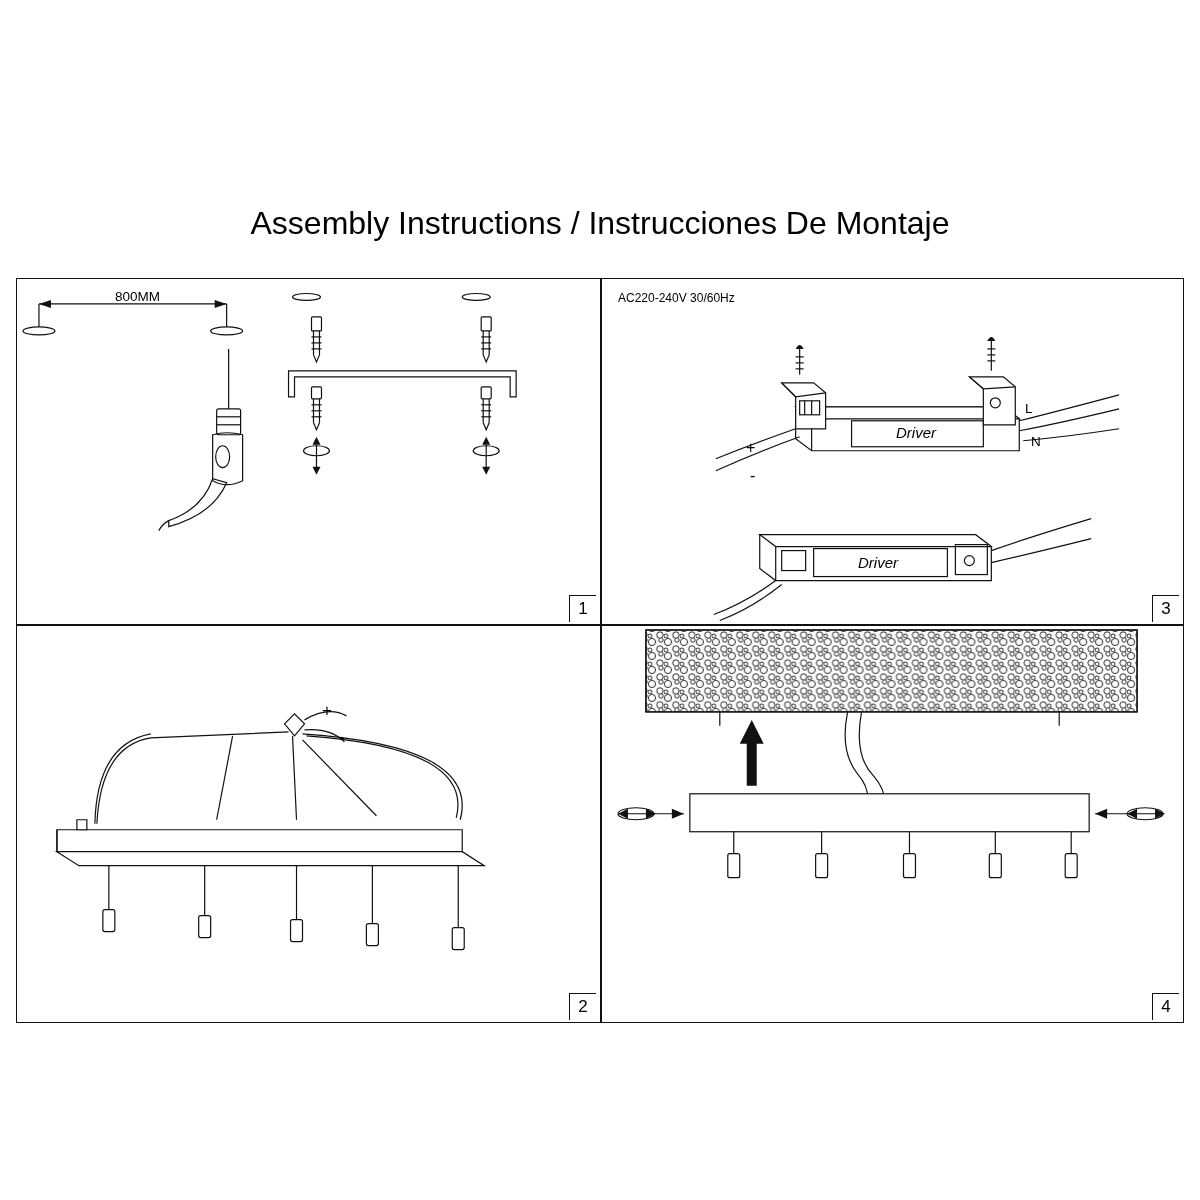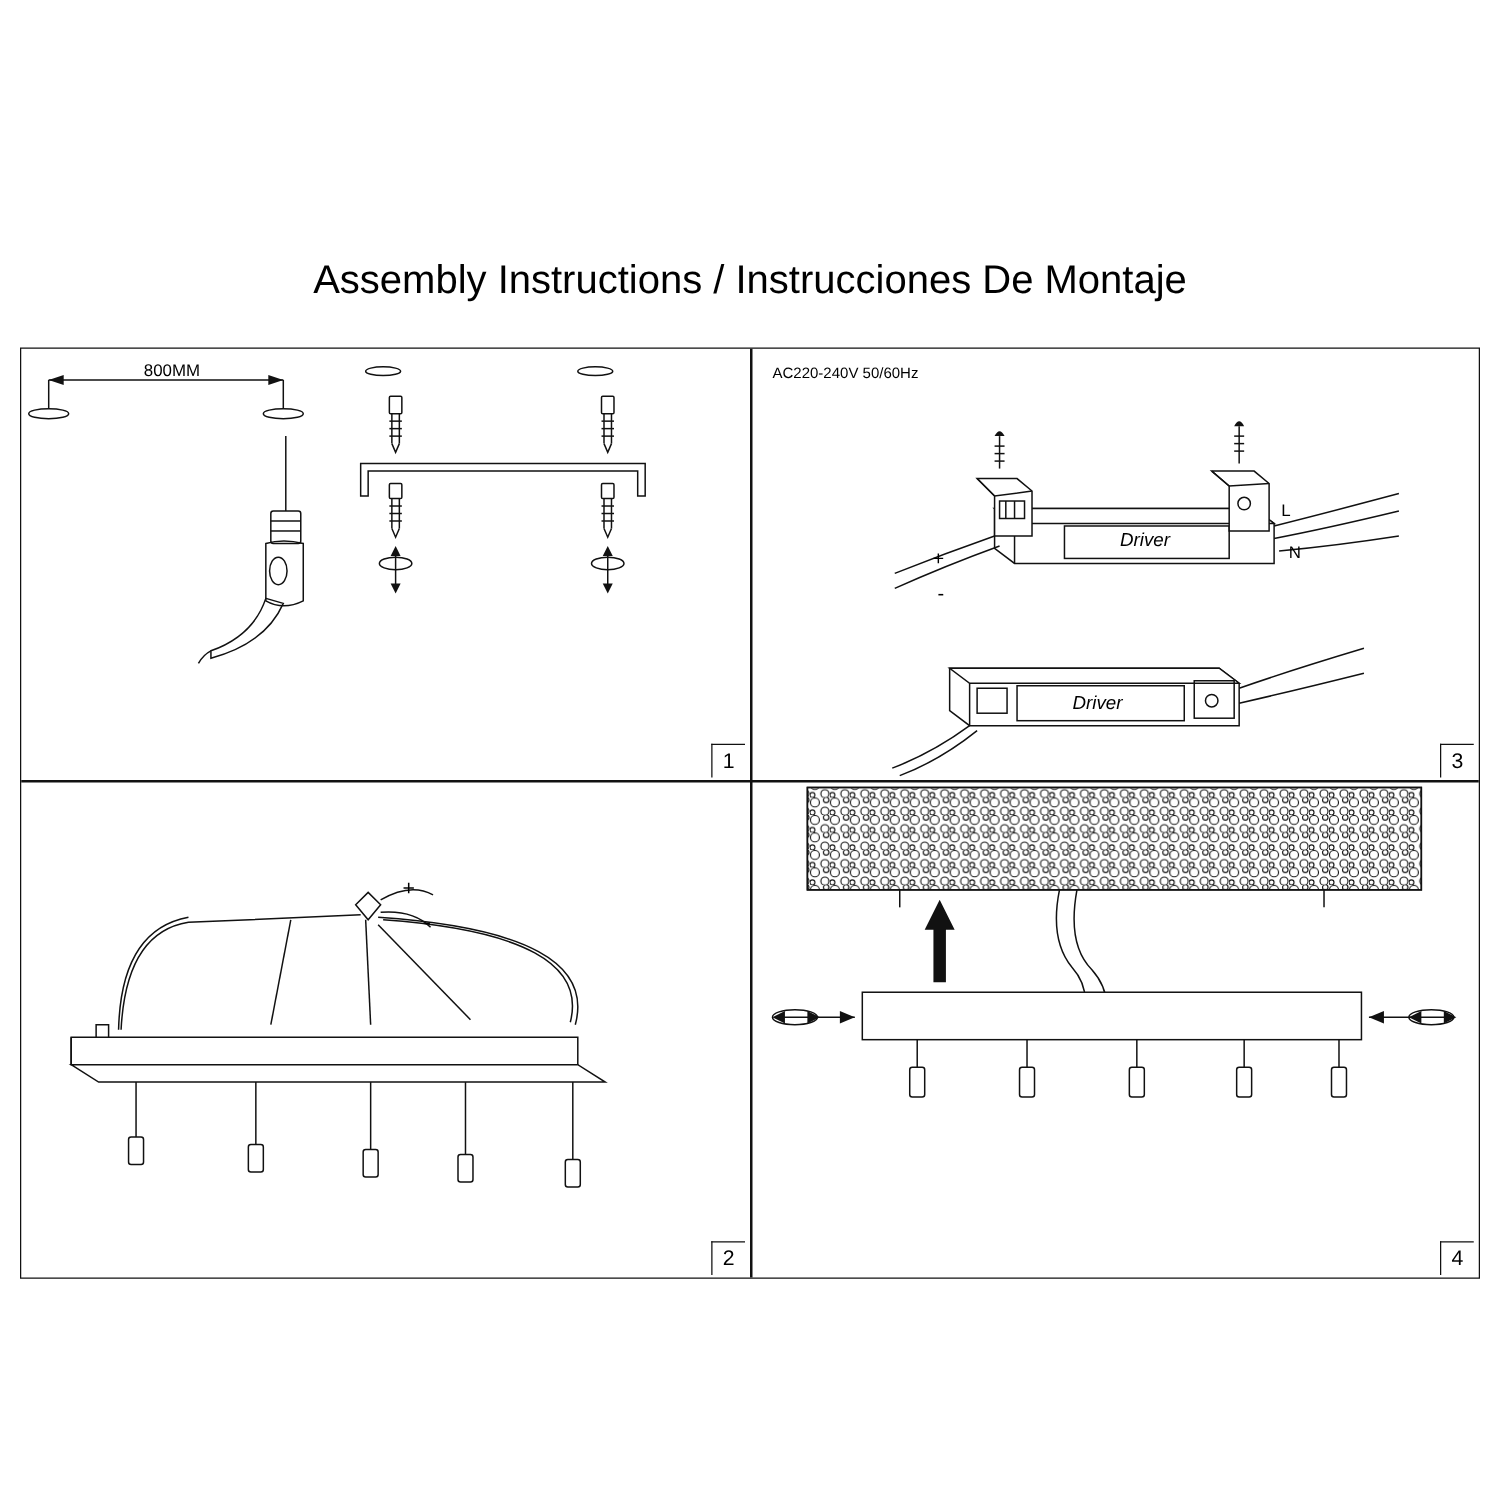--- a/index.html
+++ b/index.html
@@ -240,21 +240,21 @@
           <rect x="182" y="272" width="24" height="20" fill="#fff"></rect>
           <circle cx="370" cy="282" r="5"></circle>
           <rect x="356" y="266" width="32" height="30" fill="none"></rect>
 
           <path d="M176 302 q-30 22 -62 34"></path>
           <path d="M182 306 q-30 24 -62 36"></path>
           <path d="M392 272 q40 -14 100 -32"></path>
           <path d="M392 284 q44 -10 100 -24"></path>
         </g>
       </svg>
-      <div class="label label-sm" style="left:18px; top:12px;">AC220-240V 50/60Hz</div>
+      <div class="label label-sm" style="left:18px; top:12px;">AC220-240V 30/60Hz</div>
       <div class="label label-vm" style="left:296px; top:145px; font-style:italic;">Driver</div>
       <div class="label label-vm" style="left:258px; top:275px; font-style:italic;">Driver</div>
       <div class="label" style="left:425px; top:122px;">L</div>
       <div class="label" style="left:431px; top:155px;">N</div>
       <div class="label" style="left:146px; top:160px; font-size:16px;">+</div>
       <div class="label" style="left:150px; top:188px; font-size:16px;">-</div>
       <div class="panel-num">3</div>
     </div>
 
     <div class="panel p2">

